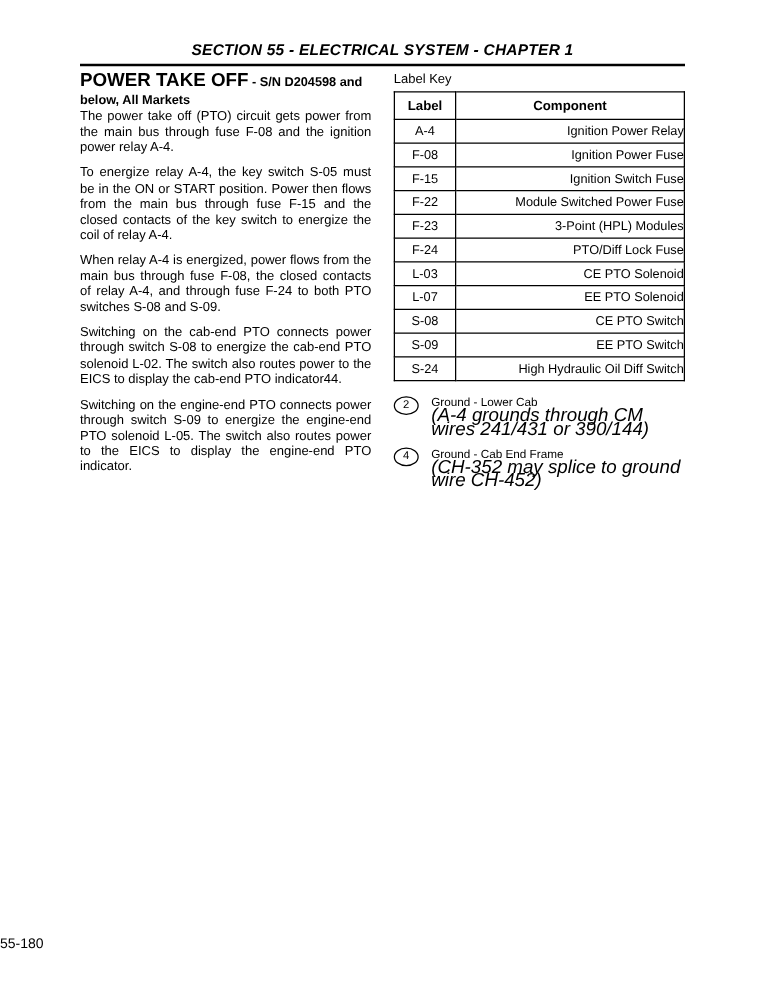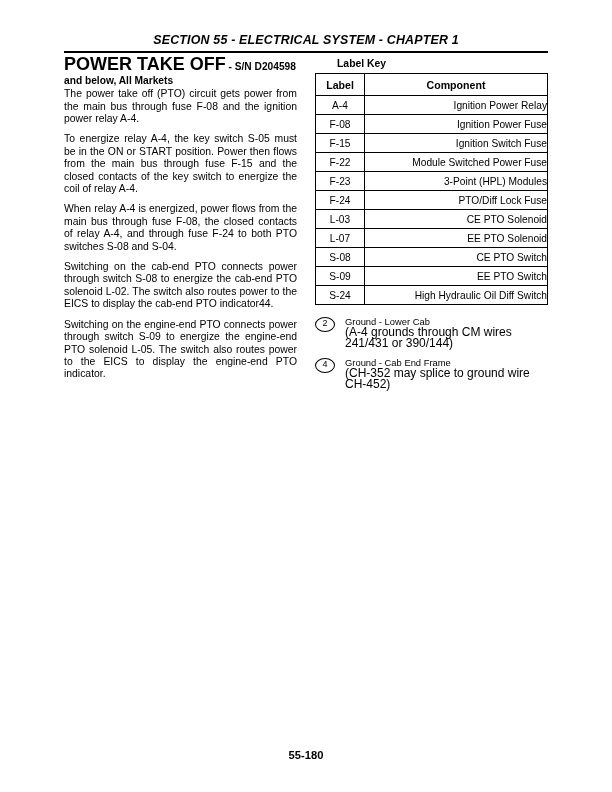--- a/index.html
+++ b/index.html
@@ -52,21 +52,21 @@
     top: 58px;
     width: 233px;
   }
   .doc-title {
     font-size: 11.4px;
     font-weight: bold;
     line-height: 13.6px;
     margin: 0 0 1px 0;
   }
   .doc-title .title-main {
-    font-size: 18px;
+    font-size: 15px;
     font-weight: bold;
   }
   .doc-title .title-sub {
     font-size: 10.2px;
     font-weight: bold;
   }
   .figure-label {
     font-size: 10.4px;
     font-weight: bold;
     margin-top: 9px;
@@ -83,23 +83,22 @@
 
   
   .right-col {
     position: absolute;
     left: 315px;
     top: 58px;
     width: 233px;
   }
   .table-caption {
     font-size: 10.4px;
-    font-weight: bold;
+    font-weight: normal;
     margin-bottom: 4px;
-    margin-left: 22px;
   }
   table.label-key {
     border-collapse: collapse;
     width: 233px;
     table-layout: fixed;
     border: 1.3px solid #000000;
   }
   table.label-key th,
   table.label-key td {
     border: 1.1px solid #000000;
@@ -144,52 +143,53 @@
     line-height: 11px;
     text-align: center;
     margin-right: 10px;
     margin-top: 1px;
   }
   .note-text {
     font-size: 9.4px;
     line-height: 11.2px;
   }
   .note-sub {
-    font-size: 12px;
+    font-size: 15px;
     line-height: 11.2px;
+    font-style: italic;
   }
 
   
   .footer {
     position: absolute;
     left: 0;
     top: 749px;
     width: 612px;
-    text-align: center;
+    text-align: left;
     font-size: 11.2px;
-    font-weight: bold;
+    font-weight: normal;
   }
 </style>
 </head>
 <body>
 
 <div class="page">
 
   <div class="run-header">SECTION 55 - ELECTRICAL SYSTEM - CHAPTER 1</div>
   <div class="header-rule"></div>
 
   <div class="left-col">
     <div class="doc-title">
       <span class="title-main">POWER TAKE OFF</span><span class="title-sub"> - S/N D204598 and below, All Markets</span>
     </div>
 
 
     <p class="body-par">The power take off (PTO) circuit gets power from the main bus through fuse F-08 and the ignition power relay A-4.</p>
     <p class="body-par">To energize relay A-4, the key switch S-05 must be in the ON or START position. Power then flows from the main bus through fuse F-15 and the closed contacts of the key switch to energize the coil of relay A-4.</p>
-    <p class="body-par">When relay A-4 is energized, power flows from the main bus through fuse F-08, the closed contacts of relay A-4, and through fuse F-24 to both PTO switches S-08 and S-04.</p>
+    <p class="body-par">When relay A-4 is energized, power flows from the main bus through fuse F-08, the closed contacts of relay A-4, and through fuse F-24 to both PTO switches S-08 and S-09.</p>
     <p class="body-par">Switching on the cab-end PTO connects power through switch S-08 to energize the cab-end PTO solenoid L-02. The switch also routes power to the EICS to display the cab-end PTO indicator44.</p>
     <p class="body-par">Switching on the engine-end PTO connects power through switch S-09 to energize the engine-end PTO solenoid L-05. The switch also routes power to the EICS to display the engine-end PTO indicator.</p>
   </div>
 
   <div class="right-col">
     <div class="table-caption">Label Key</div>
 
     <table class="label-key">
       <thead>
         <tr>

